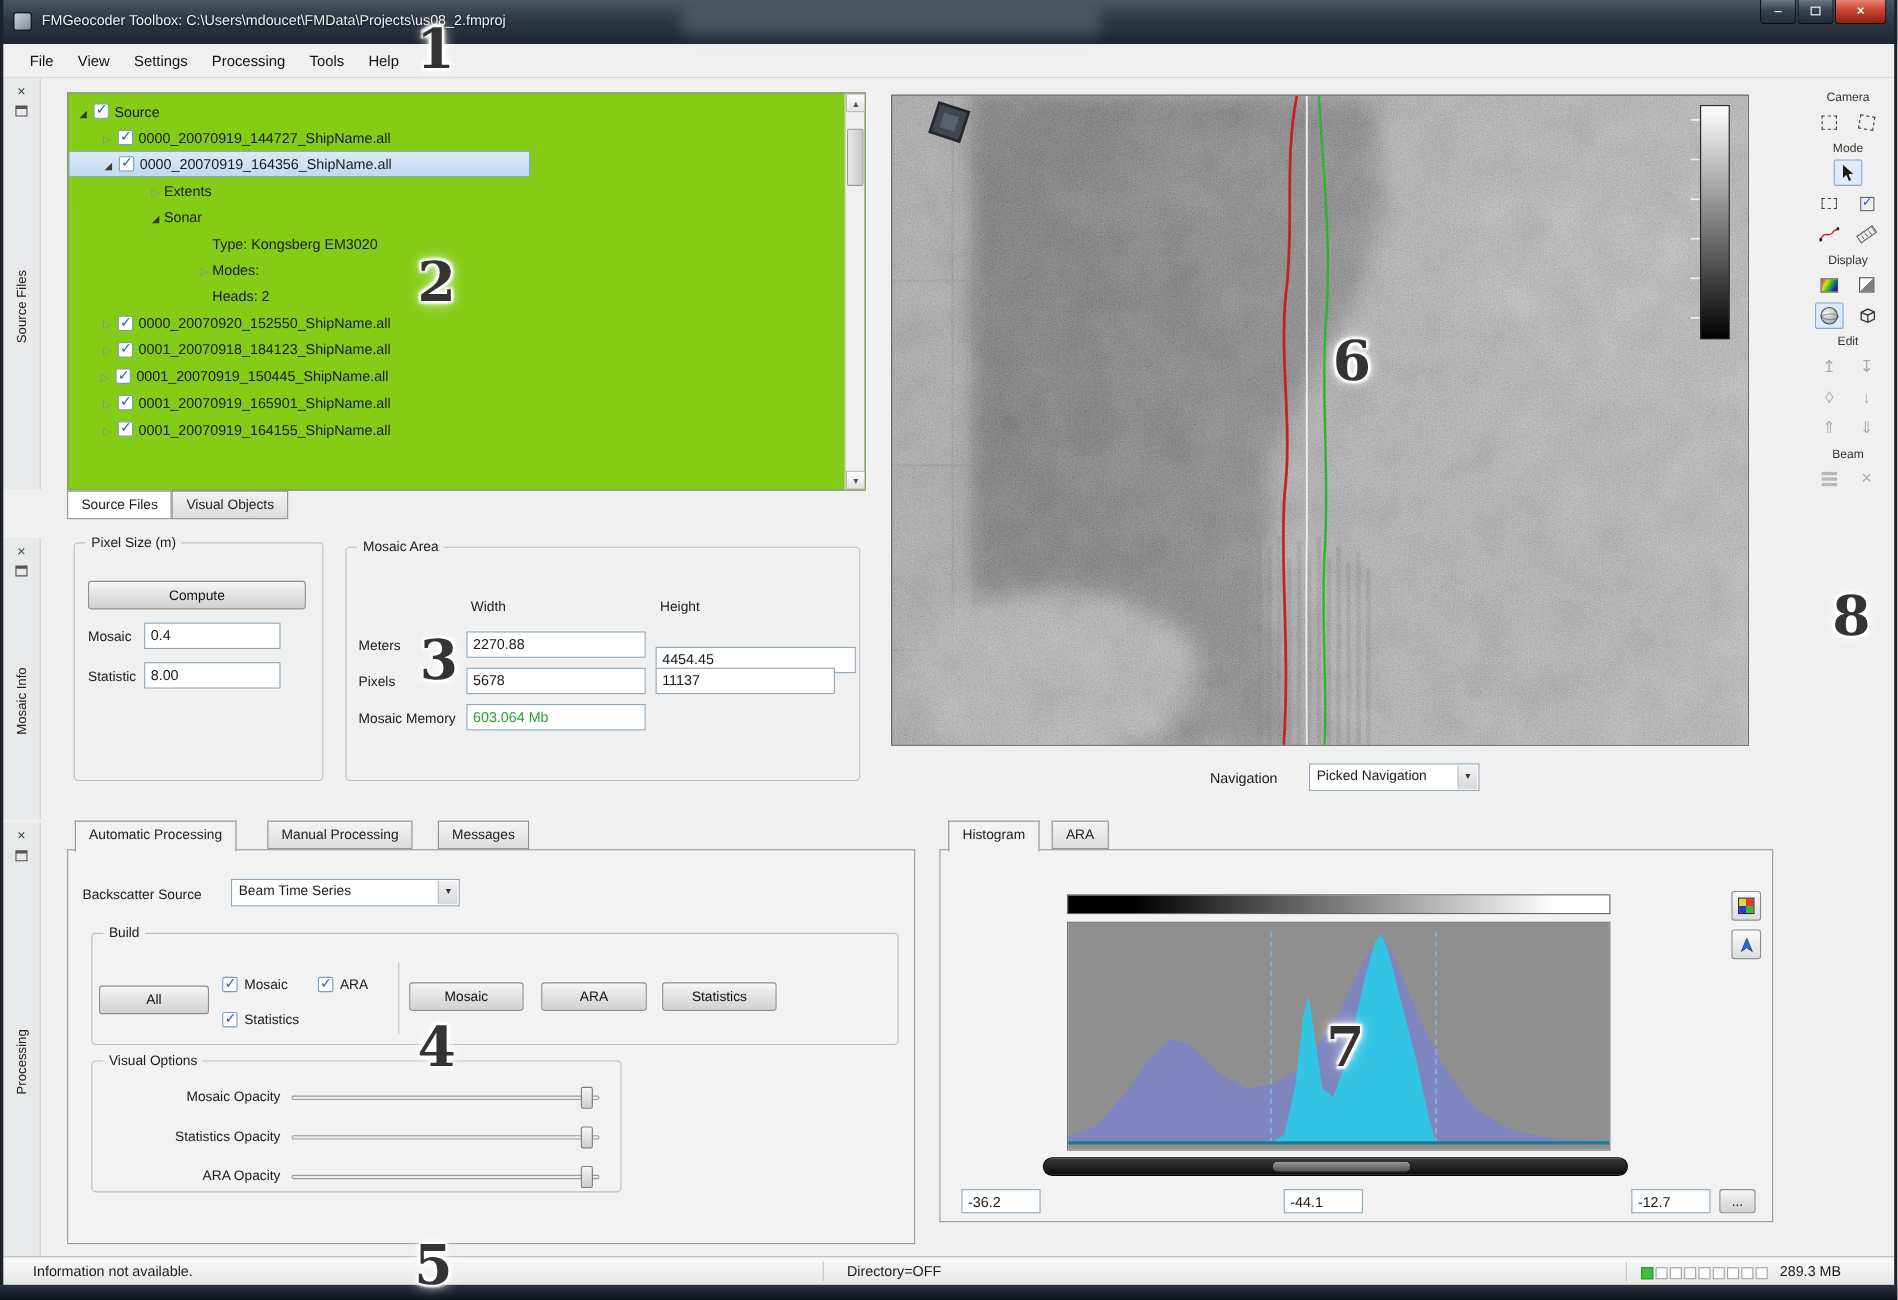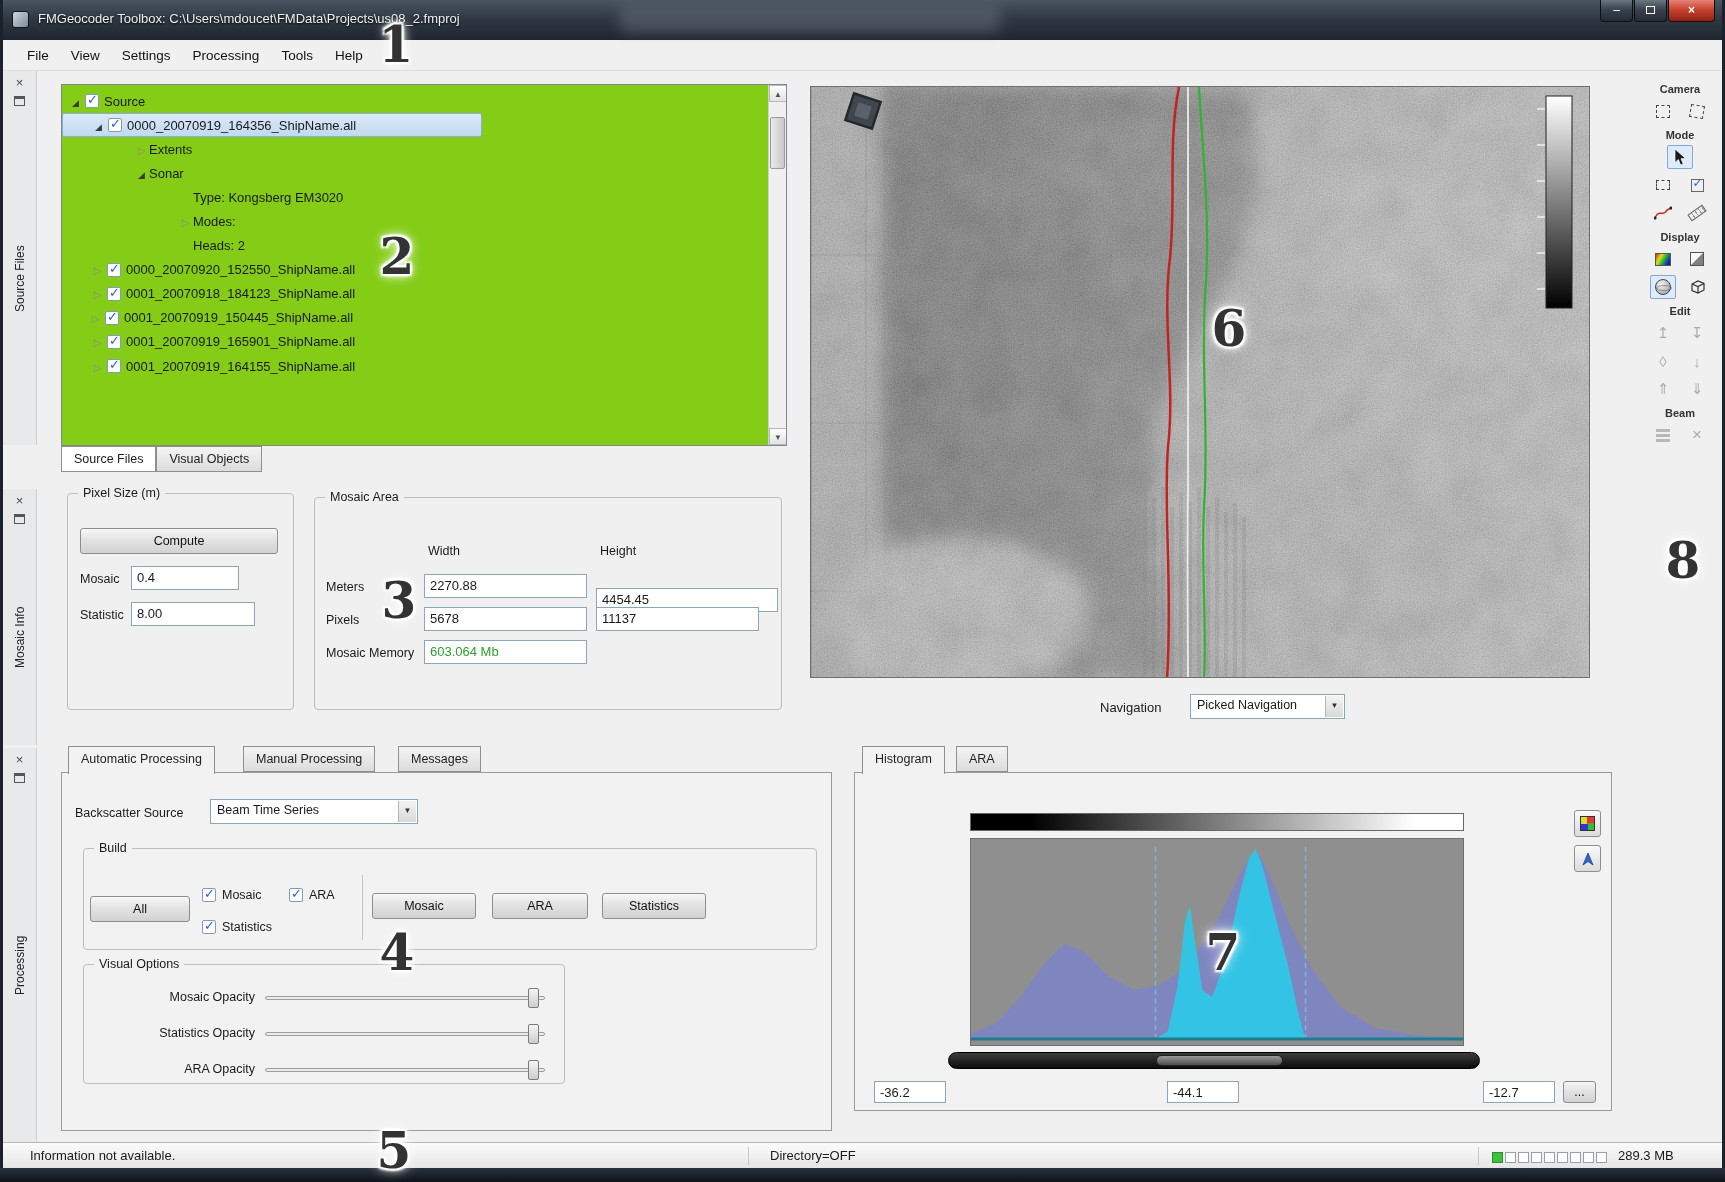--- a/index.html
+++ b/index.html
@@ -63,21 +63,21 @@
   .combo .arrow { position:absolute; right:1px; top:1px; bottom:1px; width:18px; background:linear-gradient(#f3f3f3,#d8d8d8); border-left:1px solid #a8b8c4; text-align:center; font-size:8px; color:#333; line-height:19px; }
   .ckbox { width:14px; height:14px; border:1px solid #7f9db9; background:#fff; border-radius:2px; position:absolute; }
   .ckbox::after { content:"✓"; position:absolute; left:1px; top:-3px; color:#2a62c9; font-size:13px; font-weight:bold; }
 
   
   .slider { position:absolute; height:4px; background:#ececec; border:1px solid #9c9c9c; border-radius:2px; }
   .shandle { position:absolute; top:-9px; width:11px; height:20px; background:linear-gradient(#f5f5f5,#cdcdcd); border:1px solid #7b7b7b; border-radius:2px; }
 
   
   .rtoolbar { left:1638px; top:71px; width:84px; height:1071px; background:#f0f0f0; display:flex; flex-direction:column; align-items:center; padding-top:8px; }
-  .tsec { font-size:11px; color:#333; margin:4px 0 2px;font-weight:bold; }
+  .tsec { font-size:11px; color:#333; margin:4px 0 2px; }
   .irow { display:flex; gap:8px; margin:2px 0; }
   .ic { width:26px; height:24px; display:flex; align-items:center; justify-content:center; border:1px solid transparent; }
   .ic.sel { border:1px solid #86a7d2; background:#ddeBfb; border-radius:2px; }
   .ic.dis { opacity:.4; filter:grayscale(1); }
   .dashbox { width:14px; height:13px; border:1px dashed #444; }
   .ckicon { width:13px; height:13px; border:1px solid #666; position:relative; }
   .ckicon::after { content:"✓"; position:absolute; left:1px; top:-4px; color:#2a62c9; font-size:12px; font-weight:bold; }
   .ruler { width:18px; height:8px; border:1px solid #666; background:repeating-linear-gradient(90deg,#eee 0 3px,#999 3px 4px); transform:rotate(-35deg); }
   .cmap { width:16px; height:13px; border:1px solid #555; background:linear-gradient(120deg,#d22 0%,#dd2 30%,#2b2 55%,#22c 82%,#216 100%); }
   .halfsq { width:14px; height:14px; border:1px solid #555; background:linear-gradient(135deg,#fafafa 49%,#808080 51%); }
@@ -148,20 +148,25 @@
   <span class="dock-label">Processing</span>
 </div>
 
 <div class="abs tree-panel">
   <div style="padding-top:4px; width:706px">
     <div class="trow" style="padding-left:6px">
         <span class="exp open"></span>
         <span class="cb"></span>
         <span class="tlabel">Source</span>
       </div>
+    <div class="trow" style="padding-left:28px">
+        <span class="exp closed"></span>
+        <span class="cb"></span>
+        <span class="tlabel">0000_20070919_144727_ShipName.all</span>
+      </div>
     <div class="trow sel" style="padding-left:28px; width:420px">
         <span class="exp open"></span>
         <span class="cb"></span>
         <span class="tlabel">0000_20070919_164356_ShipName.all</span>
       </div>
     <div class="trow" style="padding-left:72px">
         <span class="exp closed"></span>
         <span class="tlabel">Extents</span>
       </div>
     <div class="trow" style="padding-left:72px">
@@ -215,21 +220,21 @@
 
 <div class="abs" style="left:61px; top:446px">
   <span class="tab active">Source Files</span><span class="tab">Visual Objects</span>
 </div>
 
 <div class="group" style="left:67px; top:493px; width:227px; height:217px">
   <span class="gtitle">Pixel Size (m)</span>
 </div>
 <div class="btn" style="left:80px; top:528px; width:198px; height:26px; line-height:24px">Compute</div>
 <span class="lbl" style="left:80px; top:572px">Mosaic</span>
-<div class="field" style="left:131px; top:566px; width:108px; height:24px">0.4</div>
+<div class="field" style="left:131px; top:566px; width:124px; height:24px">0.4</div>
 <span class="lbl" style="left:80px; top:608px">Statistic</span>
 <div class="field" style="left:131px; top:602px; width:124px; height:24px">8.00</div>
 
 <div class="group" style="left:314px; top:497px; width:468px; height:213px">
   <span class="gtitle">Mosaic Area</span>
 </div>
 <span class="lbl" style="left:428px; top:544px">Width</span>
 <span class="lbl" style="left:600px; top:544px">Height</span>
 <span class="lbl" style="left:326px; top:580px">Meters</span>
 <div class="field" style="left:424px; top:574px; width:163px; height:24px">2270.88</div>

